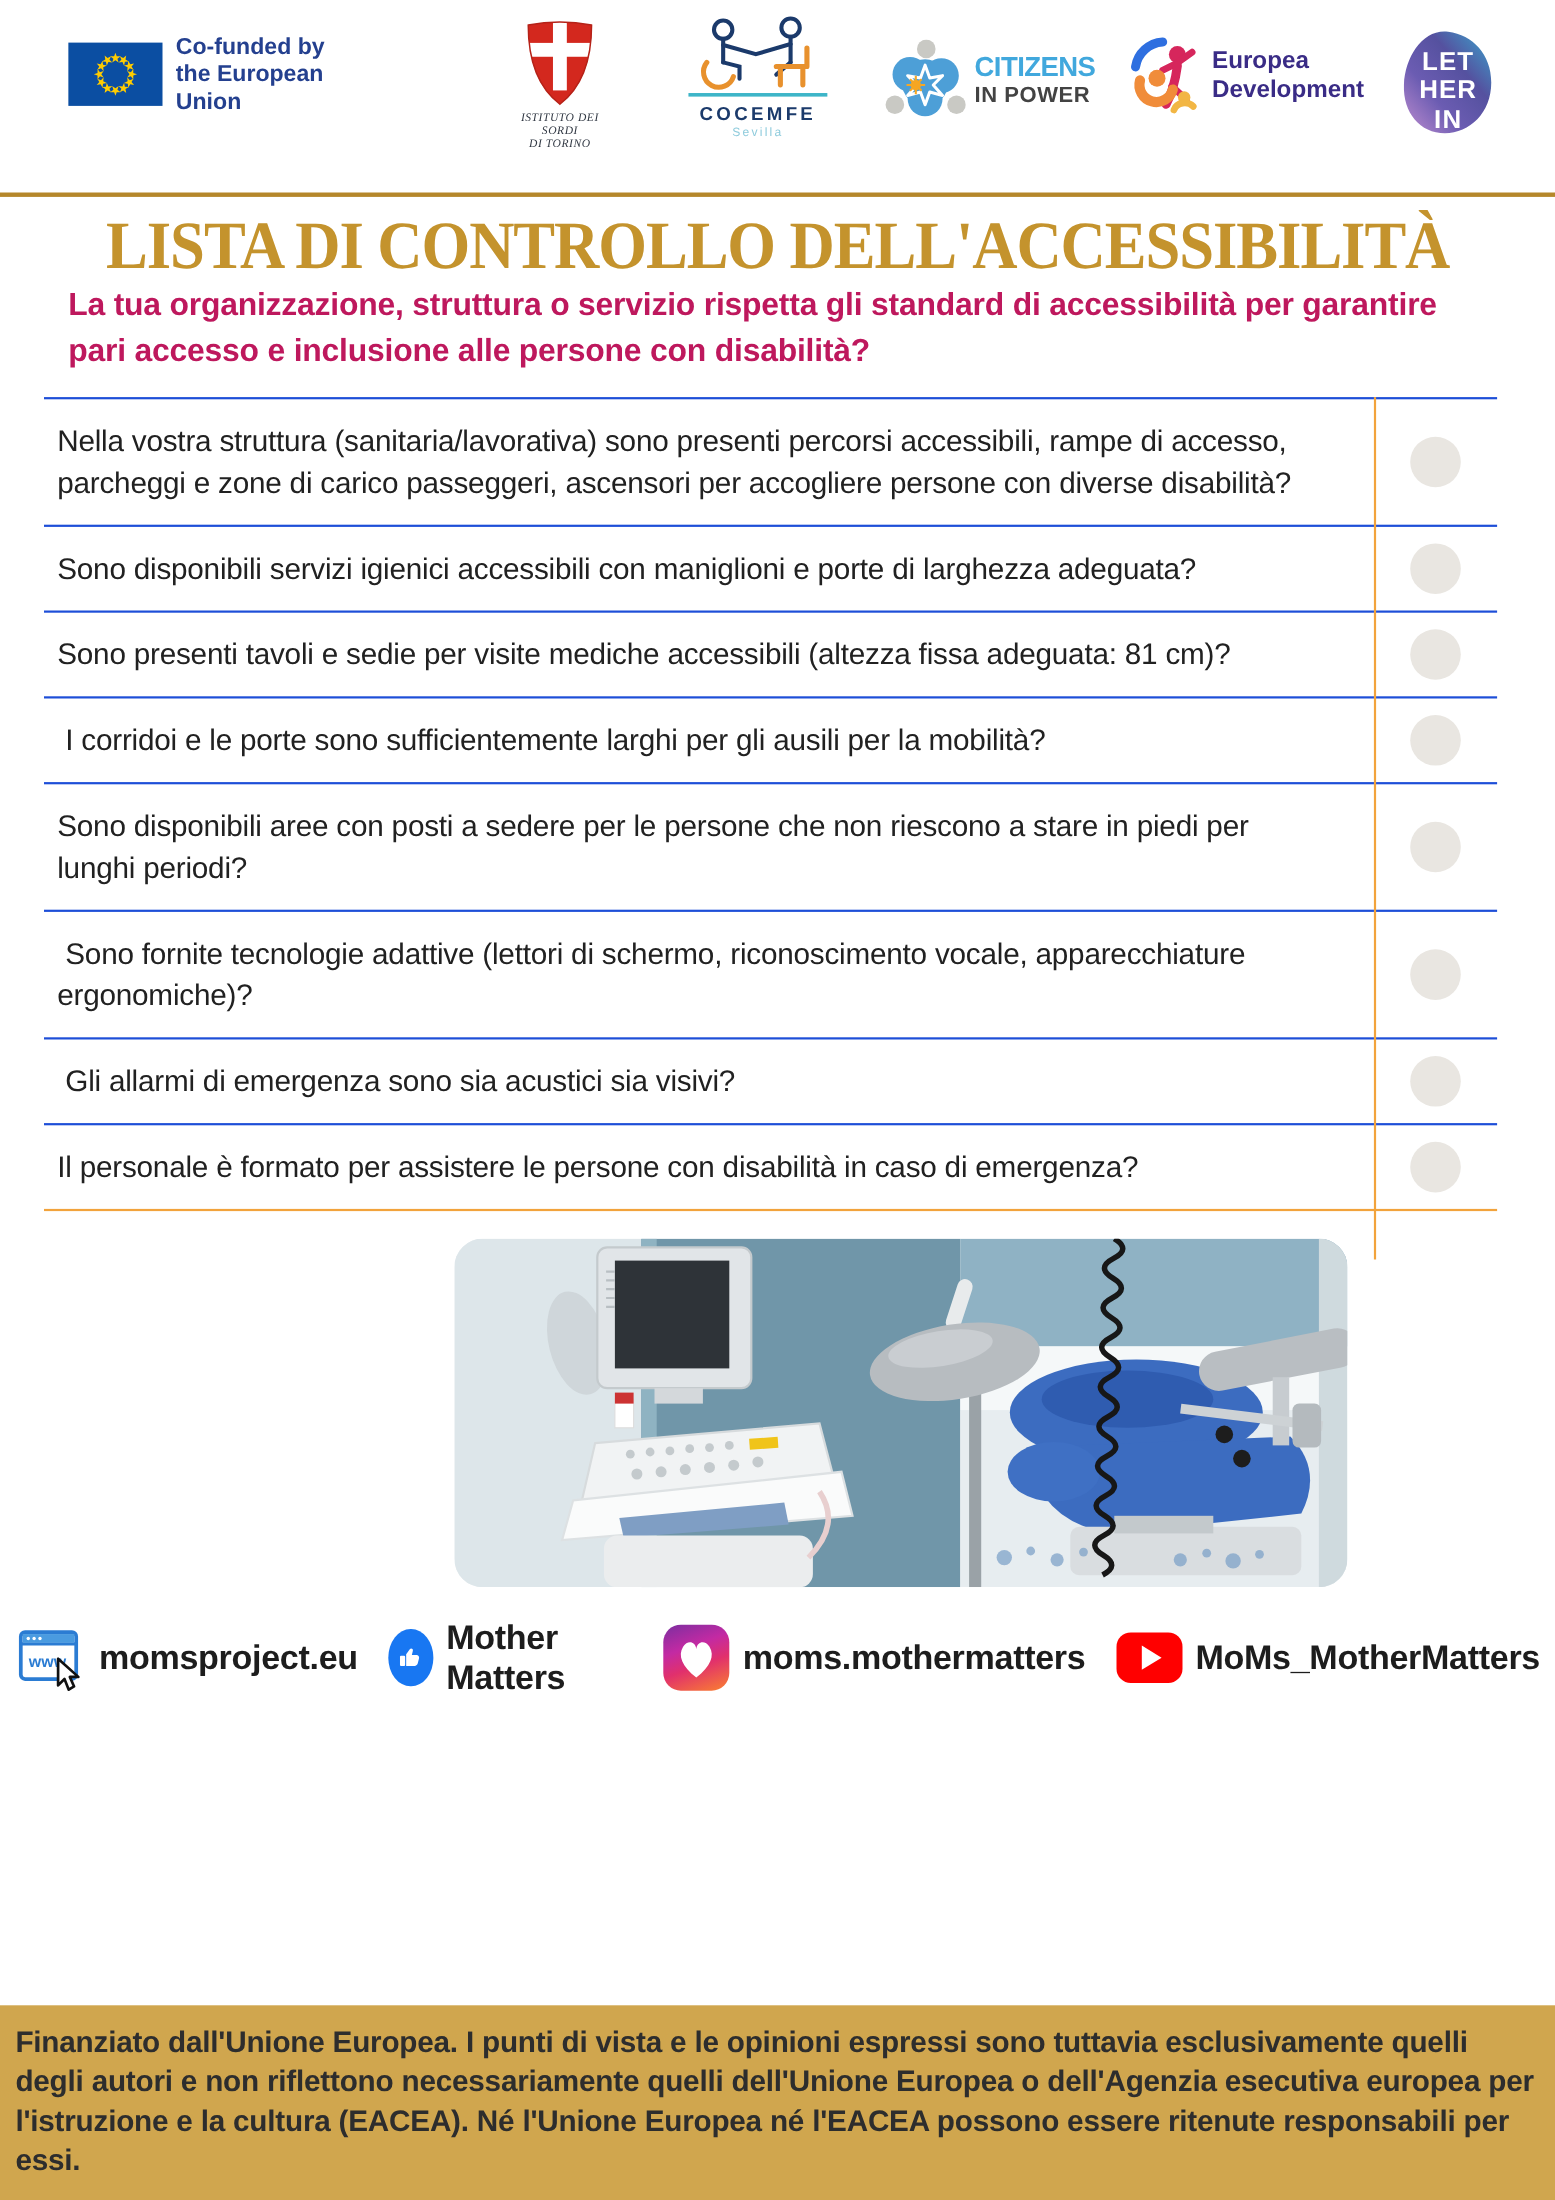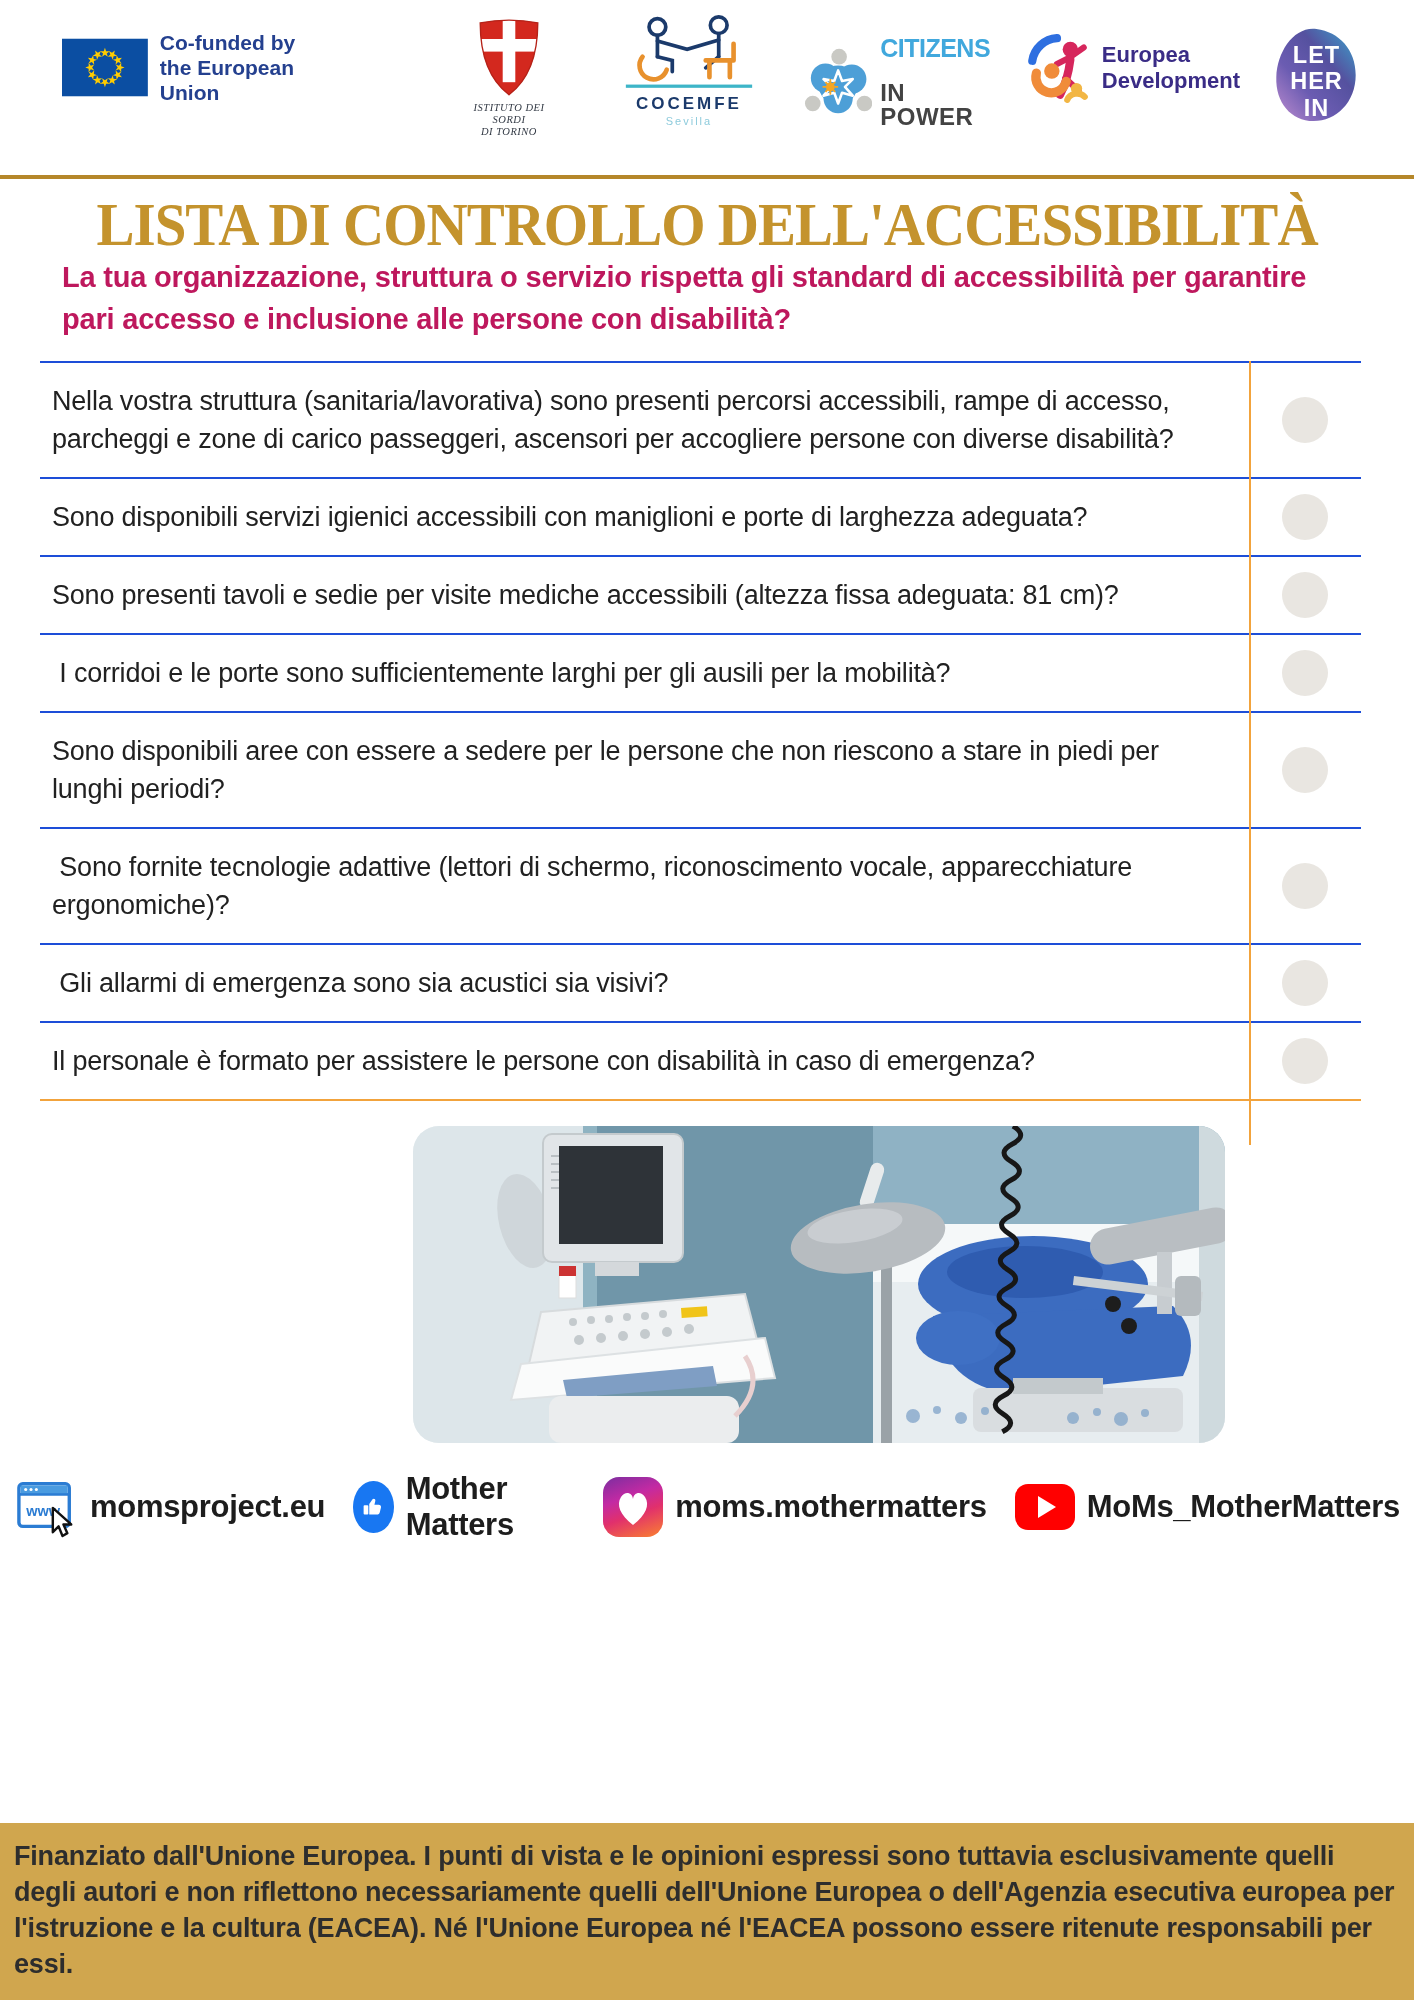--- a/index.html
+++ b/index.html
@@ -13,21 +13,21 @@
   .logo-eu { margin-top:30px; }
   .eu-text { margin-left:12px; color:#24408F; font-weight:bold; font-size:21px; line-height:25px; }
   .logo-sordi { flex-direction:column; margin:16px 0 0 118px; align-items:center;font-style:italic; }
   .sordi-label { font-family:"Liberation Serif", serif; font-size:10.5px; color:#333a45; letter-spacing:.5px; text-align:center; line-height:12px; margin-top:4px; }
   .logo-cocemfe { flex-direction:column; margin:14px 0 0 56px; align-items:center; }
   .cocemfe-title { color:#1B3A6B; font-weight:bold; font-size:17px; letter-spacing:3px; margin-top:2px; }
   .cocemfe-sub { color:#8ecbdc; font-size:11px; letter-spacing:2px; margin-top:1px; }
   .logo-cip { margin:36px 0 0 40px; }
   .cip-text { margin-left:8px; line-height:1; }
   .cip-line1 { color:#41A8DD; font-weight:bold; font-size:25px; letter-spacing:-.5px; }
-  .cip-line2 { color:#434343; font-weight:bold; font-size:24px; letter-spacing:.5px; margin-top:20px; }
+  .cip-line2 { color:#434343; font-weight:bold; font-size:20px; letter-spacing:.5px; margin-top:3px; }
   .logo-ed { margin:32px 0 0 26px; }
   .ed-text { margin-left:8px; color:#3A2C86; font-weight:bold; font-size:22px; line-height:26px; }
   .logo-lhi { margin:26px 0 0 28px;text-align:center; }
 
   
   .title { font-family:"Liberation Serif", serif; font-weight:bold; color:#C4932D; font-size:57px; letter-spacing:-1px; text-align:center; margin-top:12px; transform:scaleY(1.08); }
   .subtitle { font-weight:bold; color:#be185d; font-size:29px; line-height:42px; max-width:1330px; padding-left:62px; margin-top:0; letter-spacing:-.2px; }
 
   
   .checklist { position:relative; width:1321px; margin:21px 0 0 40px; border-bottom:2px solid #F2A33C; }
@@ -201,21 +201,21 @@
           <span class="circle"></span>
         </div>
     </div>
     <div class="row">
       <div class="row-text"> I corridoi e le porte sono sufficientemente larghi per gli ausili per la mobilità?</div>
       <div class="row-check">
           <span class="circle"></span>
         </div>
     </div>
     <div class="row">
-      <div class="row-text">Sono disponibili aree con essere a sedere per le persone che non riescono a stare in piedi per lunghi periodi?</div>
+      <div class="row-text">Sono disponibili aree con posti a sedere per le persone che non riescono a stare in piedi per lunghi periodi?</div>
       <div class="row-check">
           <span class="circle"></span>
         </div>
     </div>
     <div class="row">
       <div class="row-text"> Sono fornite tecnologie adattive (lettori di schermo, riconoscimento vocale, apparecchiature ergonomiche)?</div>
       <div class="row-check">
           <span class="circle"></span>
         </div>
     </div>

